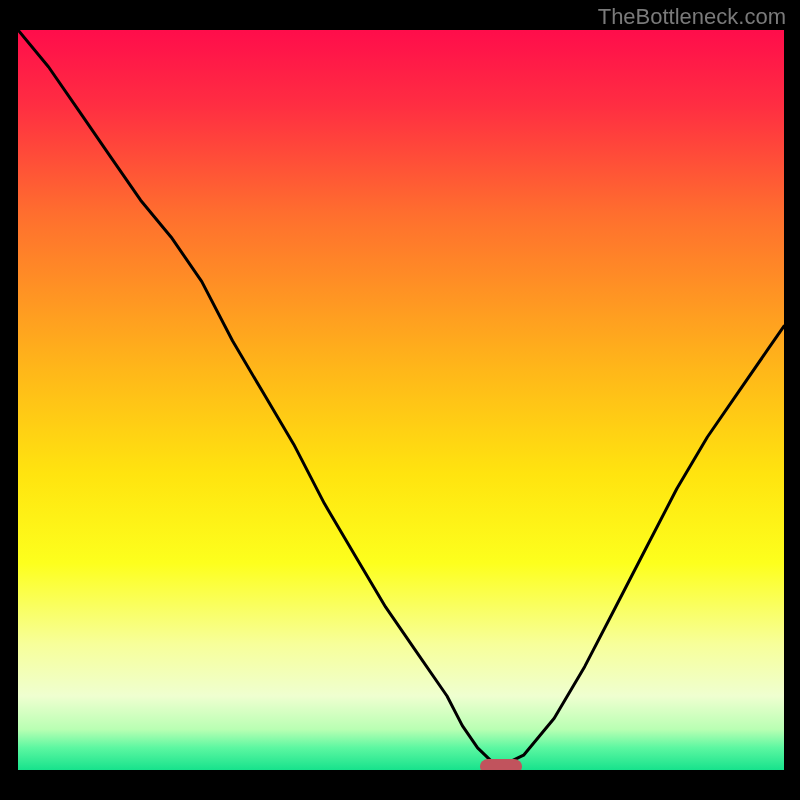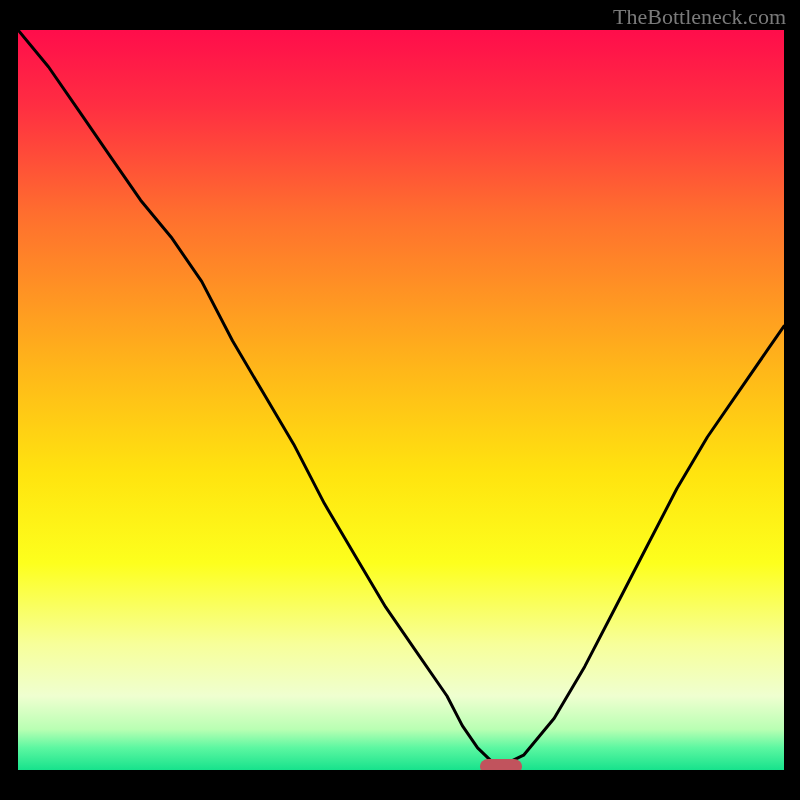--- a/index.html
+++ b/index.html
@@ -13,21 +13,21 @@
   .frame {
     position: relative;
     width: 800px;
     height: 800px;
     background: #000;
   }
   .attribution {
     position: absolute;
     top: 4px;
     right: 14px;
-    font-family: Liberation Serif, serif;
+    font-family: Liberation Sans, sans-serif;
     font-size: 22px;
     color: #7a7a7a;
     font-weight: 500;
     letter-spacing: 0;
     z-index: 10;
   }
   svg {
     position: absolute;
     top: 0;
     left: 0;

